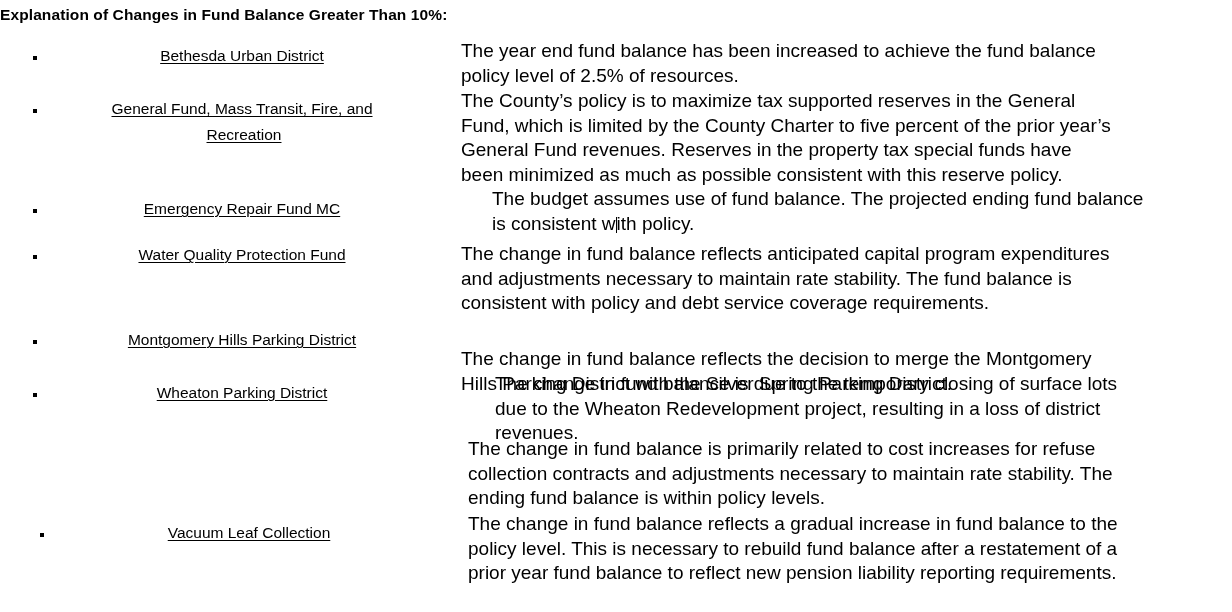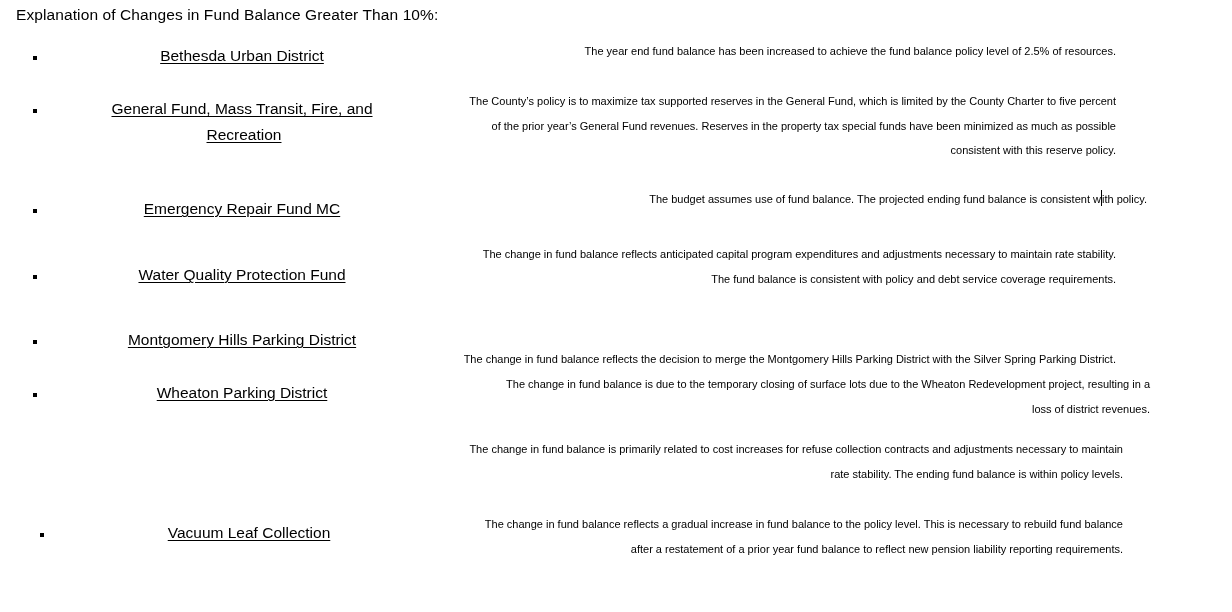--- a/index.html
+++ b/index.html
@@ -16,24 +16,24 @@
     position: relative;
     width: 1232px;
     height: 612px;
     background: #ffffff;
     overflow: hidden;
   }
 
   
   #doc-heading {
     position: absolute;
-    left: 16px;
+    left: 0;
     top: 6px;
     font-size: 15.5px;
-    font-weight: normal;
+    font-weight: bold;
     letter-spacing: 0.1px;
     white-space: nowrap;
   }
 
   
   .fund-row {
     position: absolute;
     font-size: 15.5px;
     line-height: 21px;
   }
@@ -50,24 +50,24 @@
     margin-left: 18px;
     text-decoration: underline;
     text-underline-offset: 2px;
     text-decoration-thickness: 1px;
     text-align: center;
   }
 
   
   .explanation {
     position: absolute;
-    font-size: 11px;
+    font-size: 19px;
     line-height: 24.5px;
     width: 655px;
-    text-align: right;
+    text-align: left;
   }
 
   
   #text-caret {
     position: absolute;
     width: 1px;
     background: #000000;
   }
 </style>
 </head>
@@ -93,21 +93,21 @@
   <div class="explanation" style="left:461px; top:89px;">The County’s policy is to maximize tax supported reserves in the General Fund, which is limited by the County Charter to five percent of the prior year’s General Fund revenues.  Reserves in the property tax special funds have been minimized as much as possible consistent with this reserve policy.</div>
 
   <div class="fund-row" style="left:33px; top:198px; width:400px;">
     <span class="fund-bullet"></span>
     <span class="fund-label">Emergency Repair Fund MC</span>
   </div>
   <div class="explanation" style="left:461px; top:187px;margin-left:31px;">
     <span>The budget assumes use of fund balance. The projected ending fund balance is consistent w</span><span id="text-caret" style="position:static; display:inline-block; width:1px; height:16px; vertical-align:-3px; background:#000;"></span><span>ith policy.</span>
   </div>
 
-  <div class="fund-row" style="left:33px; top:264px; width:400px;">
+  <div class="fund-row" style="left:33px; top:244px; width:400px;">
     <span class="fund-bullet"></span>
     <span class="fund-label">Water Quality Protection Fund</span>
   </div>
   <div class="explanation" style="left:461px; top:242px;">The change in fund balance reflects anticipated capital program expenditures and adjustments necessary to maintain rate stability.  The fund balance is consistent with policy and debt service coverage requirements.</div>
 
   <div class="fund-row" style="left:33px; top:329px; width:400px;">
     <span class="fund-bullet"></span>
     <span class="fund-label">Montgomery Hills Parking District</span>
   </div>
   <div class="explanation" style="left:461px; top:319px;margin-top:28px;">The change in fund balance reflects the decision to merge the Montgomery Hills Parking District with the Silver Spring Parking District.</div>

